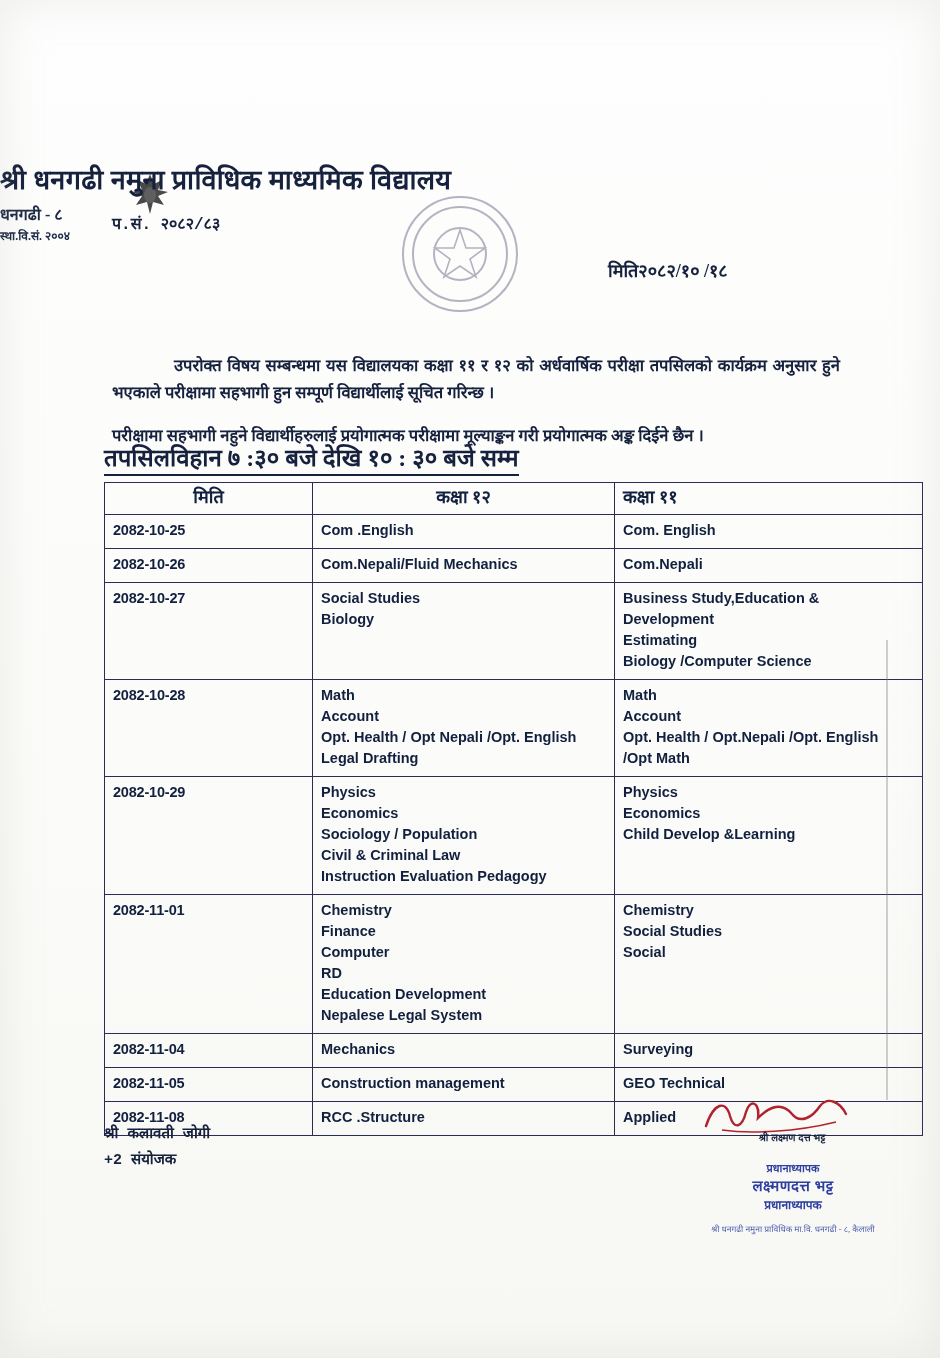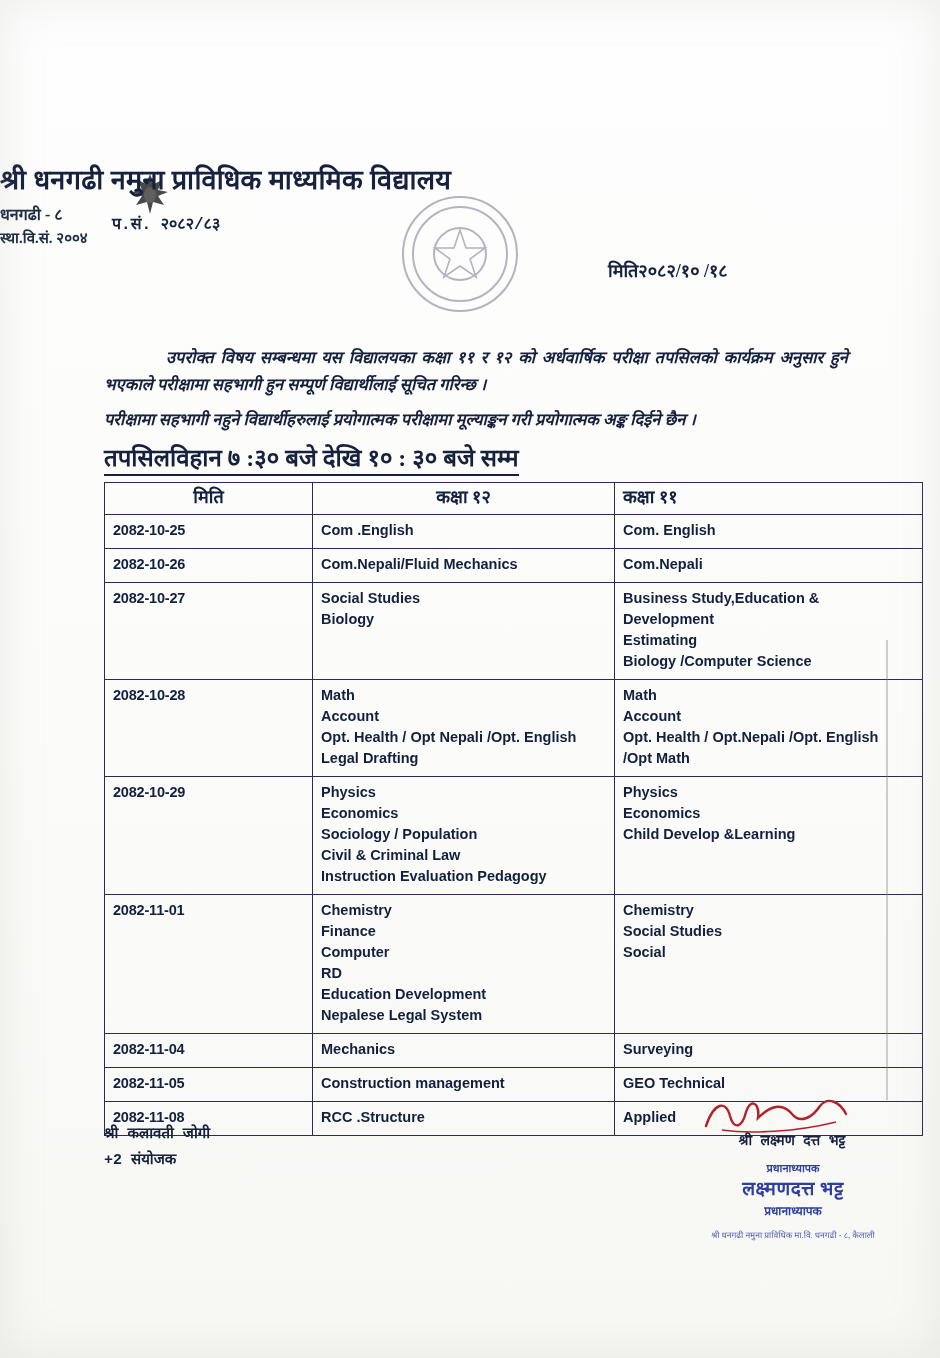--- a/index.html
+++ b/index.html
@@ -45,21 +45,21 @@
   }
   .school-sub1 {
     font-family: "Liberation Serif", serif;
     font-size: 16px;
     font-weight: bold;
     color: #1d2a45;
     margin-top: 6px;
   }
   .school-sub2 {
     font-family: "Liberation Serif", serif;
-    font-size: 15px;
+    font-size: 12px;
     font-weight: bold;
     color: #1d2a45;
     margin-top: 2px;
   }
 
   .emblem {
     position: absolute;
     top: 172px;
     left: 128px;
     width: 44px;
@@ -112,21 +112,21 @@
     top: 336px;
     left: 96px;
     width: 760px;
     font-family: "Liberation Serif", serif;
     font-size: 16.5px;
     font-weight: bold;
     line-height: 27px;
     color: #16213e;
     text-align: justify;
   }
-  .body-text p { margin: 8px; font-style: italic; }
+  .body-text p { margin: 16px; }
   .body-text .indent { text-indent: 62px; }
 
   .tapasil {
     position: absolute;
     top: 440px;
     left: 104px;
     font-family: "Liberation Serif", serif;
     font-size: 24px;
     font-weight: bold;
     color: #16213e;
@@ -185,22 +185,22 @@
     font-weight: bold;
     color: #16213e;
     line-height: 26px;
   }
   .sign-right {
     position: absolute;
     top: 1130px;
     left: 672px;
     width: 240px;
     text-align: center;
-    font-family: Liberation Mono, monospace;
-    font-size: 14px;
+    font-family: Liberation Sans, sans-serif;
+    font-size: 10px;
     font-weight: bold;
     color: #16213e;
   }
   .signature-scribble {
     position: absolute;
     top: 1096px;
     left: 700px;
     width: 150px;
     height: 40px;
     color: #b1222f;
@@ -209,21 +209,21 @@
     position: absolute;
     top: 1160px;
     left: 688px;
     width: 210px;
     height: 88px;
     color: #2f3fa0;
     text-align: center;
   }
   .principal-stamp .ps-name {
     font-family: "Liberation Serif", serif;
-    font-size: 19px;
+    font-size: 15px;
     font-weight: bold;
     letter-spacing: 0.5px;
   }
   .principal-stamp .ps-title {
     font-family: "Liberation Serif", serif;
     font-size: 12px;
     font-weight: bold;
     margin-top: 1px;
   }
   .principal-stamp .ps-small {

